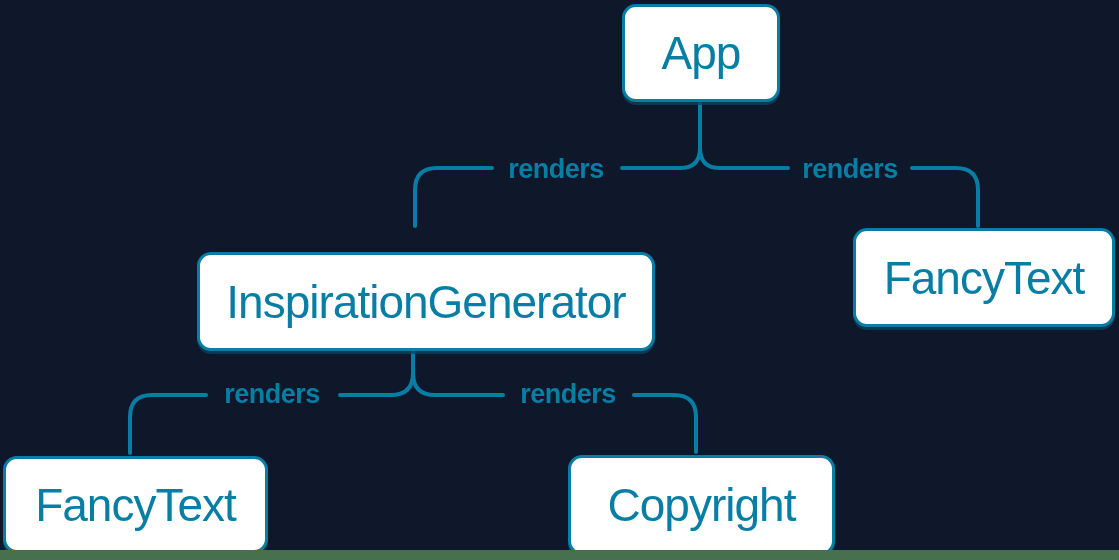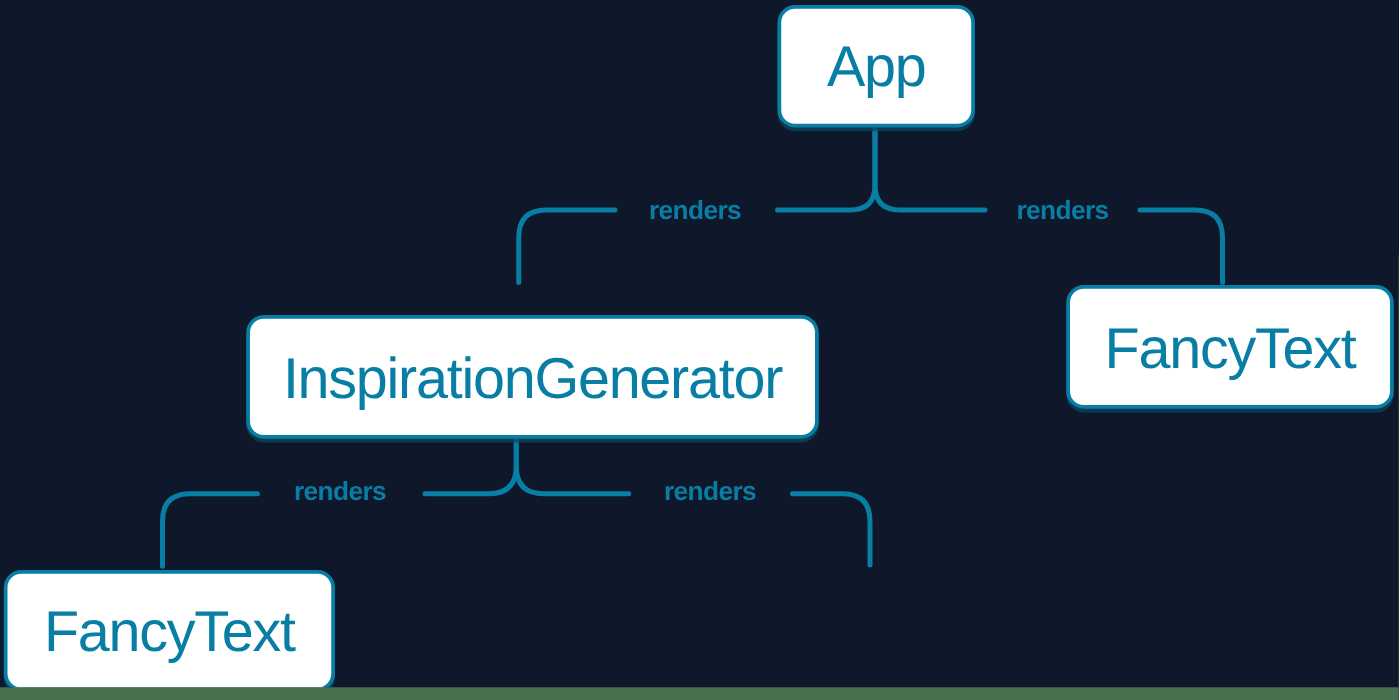--- a/index.html
+++ b/index.html
@@ -45,21 +45,21 @@
   }
   .node-app                   { left: 622px; top: 4px;   width: 158px; height: 98px; }
   .node-inspiration-generator { left: 197px; top: 228px; width: 458px; height: 99px; margin-top: 24px; }
   .node-fancy-text-right      { left: 853px; top: 228px; width: 262px; height: 99px; }
   .node-fancy-text-left       { left: 3px;   top: 456px; width: 265px; height: 97px; }
   .node-copyright             { left: 568px; top: 455px; width: 267px; height: 100px; }
   .edge-label {
     position: absolute;
     transform: translate(-50%, -50%);
     color: #087ea4;
-    font-size: 21px;
+    font-size: 27px;
     font-weight: 700;
     letter-spacing: -0.5px;
     white-space: nowrap;
   }
   .edge-label-1 { left: 556px; top: 169px; }
   .edge-label-2 { left: 850px; top: 169px; }
   .edge-label-3 { left: 272px; top: 394px; }
   .edge-label-4 { left: 568px; top: 394px; }
 </style>
 </head>
@@ -83,19 +83,22 @@
   </div>
 
   <div class="node node-fancy-text-right">
     <span>FancyText</span>
   </div>
 
   <div class="node node-fancy-text-left">
     <span>FancyText</span>
   </div>
 
+  <div class="node node-copyright">
+    <span>Copyright</span>
+  </div>
 
   <span class="edge-label edge-label-1">renders</span>
   <span class="edge-label edge-label-2">renders</span>
   <span class="edge-label edge-label-3">renders</span>
   <span class="edge-label edge-label-4">renders</span>
 
 </div>
 
 </body></html>

